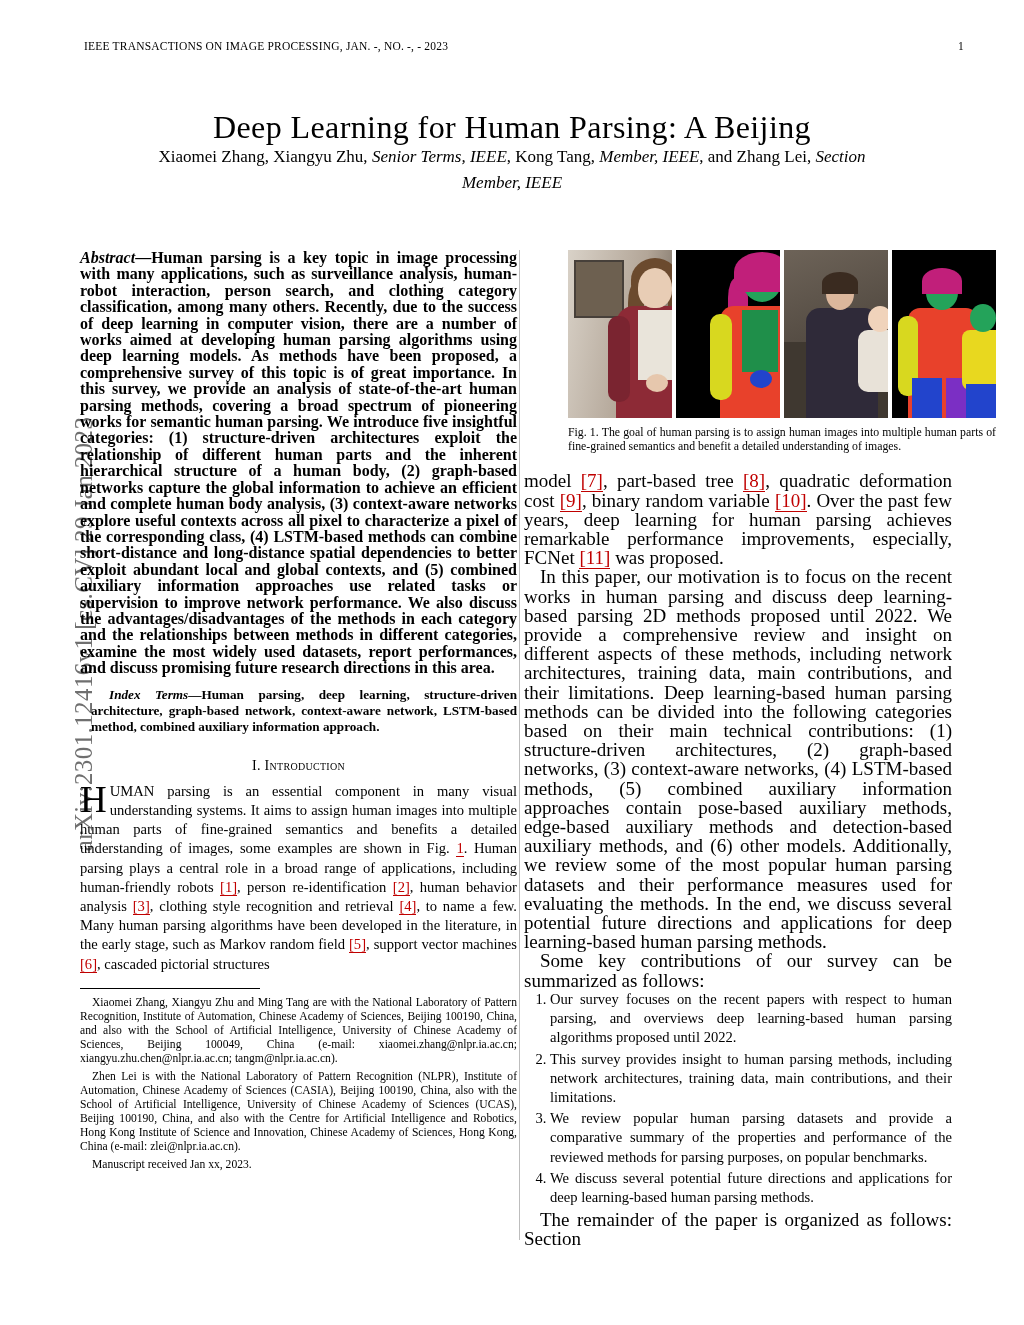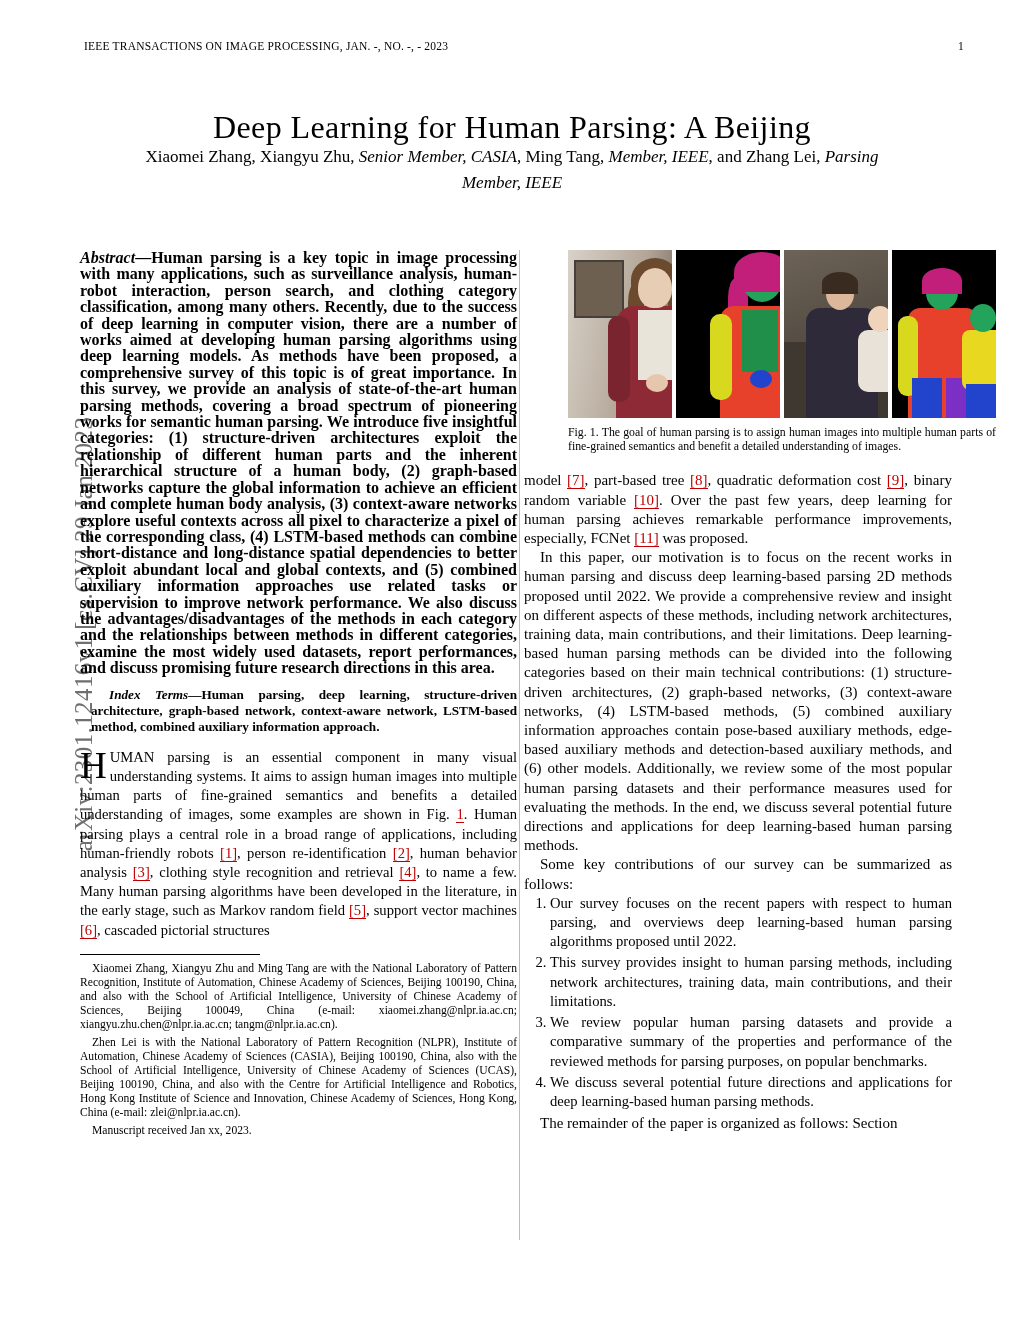--- a/index.html
+++ b/index.html
@@ -114,21 +114,21 @@
 
   .sec-head {
     text-align: center;
     font-size: 14px;
     margin: 22px 0 8px 0;
     font-variant: small-caps;
     letter-spacing: 0.3px;
   }
 
   .bodytext {
-    font-size: 15px;
+    font-size: 19px;
     line-height: 19.2px;
     text-align: justify;
     margin: 0;
   }
   .bodytext + .bodytext { text-indent: 16px; }
   .para-indent { text-indent: 16px; }
 
   .dropcap-para {
     font-size: 14.6px;
     line-height: 19.2px;
@@ -244,36 +244,37 @@
   <div class="arxiv-stamp">arXiv:2301.12416v1  [cs.CV]  29 Jan 2023</div>
 
   <div class="runhead">
     <span class="left">IEEE TRANSACTIONS ON IMAGE PROCESSING, JAN. -, NO. -, - 2023</span>
     <span class="right">1</span>
   </div>
 
   <h1 class="title">Deep Learning for Human Parsing: A Beijing</h1>
 
   <div class="authors">
-    <span>Xiaomei Zhang, Xiangyu Zhu, </span><i>Senior Member, CASIA</i><span>, Ming Tang, </span><i>Member, IEEE</i><span>, and Zhang Lei, </span><i>Parsing</i><br>
+    <span>Xiaomei Zhang, Xiangyu Zhu, </span><i>Senior Terms, IEEE</i><span>, Kong Tang, </span><i>Member, IEEE</i><span>, and Zhang Lei, </span><i>Section</i><br>
     <i>Member, IEEE</i>
   </div>
 
   <div class="vrule"></div>
 
   <div class="col-left">
 
     <p class="abstract">
       <span class="lead">Abstract</span><span>—Human parsing is a key topic in image processing with many applications, such as surveillance analysis, human-robot interaction, person search, and clothing category classification, among many others. Recently, due to the success of deep learning in computer vision, there are a number of works aimed at developing human parsing algorithms using deep learning models. As methods have been proposed, a comprehensive survey of this topic is of great importance. In this survey, we provide an analysis of state-of-the-art human parsing methods, covering a broad spectrum of pioneering works for semantic human parsing. We introduce five insightful categories: (1) structure-driven architectures exploit the relationship of different human parts and the inherent hierarchical structure of a human body, (2) graph-based networks capture the global information to achieve an efficient and complete human body analysis, (3) context-aware networks explore useful contexts across all pixel to characterize a pixel of the corresponding class, (4) LSTM-based methods can combine short-distance and long-distance spatial dependencies to better exploit abundant local and global contexts, and (5) combined auxiliary information approaches use related tasks or supervision to improve network performance. We also discuss the advantages/disadvantages of the methods in each category and the relationships between methods in different categories, examine the most widely used datasets, report performances, and discuss promising future research directions in this area.</span>
     </p>
 
     <p class="indexterms">
       <span class="lead">Index Terms</span><span>—Human parsing, deep learning, structure-driven architecture, graph-based network, context-aware network, LSTM-based method, combined auxiliary information approach.</span>
     </p>
 
+    <div class="sec-head">I. Introduction</div>
 
     <p class="dropcap-para">
       <span class="dropcap">H</span><span>UMAN parsing is an essential component in many visual understanding systems. It aims to assign human images into multiple human parts of fine-grained semantics and benefits a detailed understanding of images, some examples are shown in Fig. </span><a class="reflink" href="#">1</a><span>. Human parsing plays a central role in a broad range of applications, including human-friendly robots </span><a class="reflink" href="#">[1]</a><span>, person re-identification </span><a class="reflink" href="#">[2]</a><span>, human behavior analysis </span><a class="reflink" href="#">[3]</a><span>, clothing style recognition and retrieval </span><a class="reflink" href="#">[4]</a><span>, to name a few. Many human parsing algorithms have been developed in the literature, in the early stage, such as Markov random field </span><a class="reflink" href="#">[5]</a><span>, support vector machines </span><a class="reflink" href="#">[6]</a><span>, cascaded pictorial structures</span>
     </p>
 
     <div class="footrule"></div>
     <p class="footnote">Xiaomei Zhang, Xiangyu Zhu and Ming Tang are with the National Laboratory of Pattern Recognition, Institute of Automation, Chinese Academy of Sciences, Beijing 100190, China, and also with the School of Artificial Intelligence, University of Chinese Academy of Sciences, Beijing 100049, China (e-mail: xiaomei.zhang@nlpr.ia.ac.cn; xiangyu.zhu.chen@nlpr.ia.ac.cn; tangm@nlpr.ia.ac.cn).</p>
     <p class="footnote">Zhen Lei is with the National Laboratory of Pattern Recognition (NLPR), Institute of Automation, Chinese Academy of Sciences (CASIA), Beijing 100190, China, also with the School of Artificial Intelligence, University of Chinese Academy of Sciences (UCAS), Beijing 100190, China, and also with the Centre for Artificial Intelligence and Robotics, Hong Kong Institute of Science and Innovation, Chinese Academy of Sciences, Hong Kong, China (e-mail: zlei@nlpr.ia.ac.cn).</p>
     <p class="footnote">Manuscript received Jan xx, 2023.</p>
   </div>

